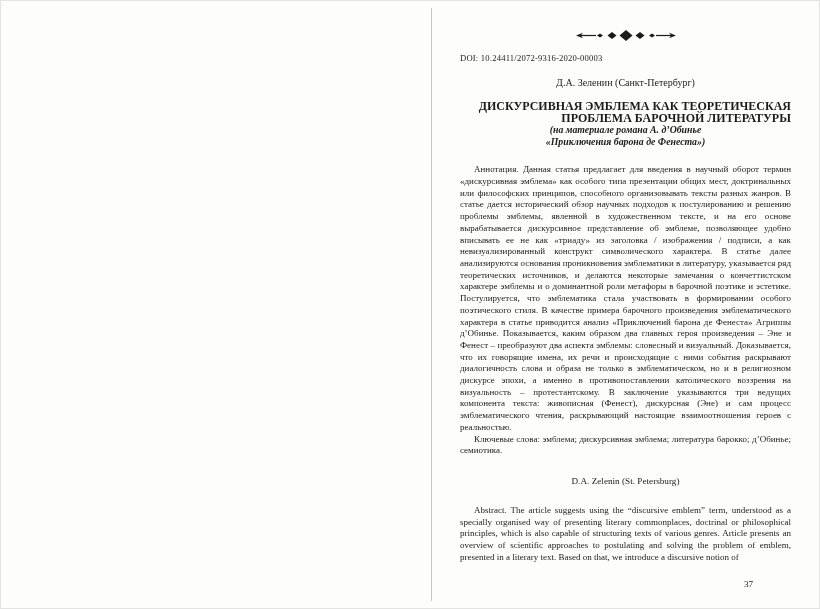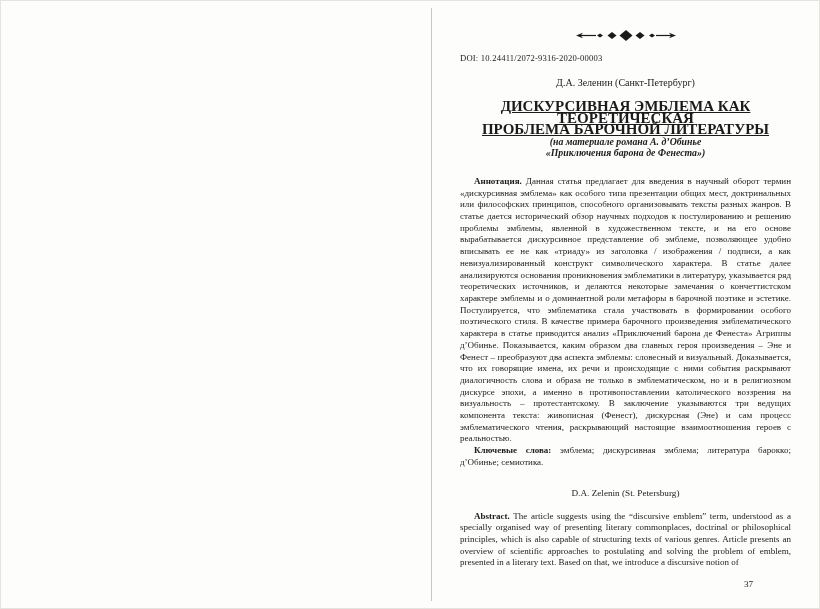--- a/index.html
+++ b/index.html
@@ -39,49 +39,48 @@
     letter-spacing: 0.2px;
     margin-bottom: 13px;
   }
   .author {
     text-align: center;
     font-size: 10px;
     line-height: 11px;
     margin-bottom: 13px;
   }
   .title-ru {
-    text-align: center;
+    text-align: right;
     font-weight: bold;
-    font-size: 15px;
+    font-size: 12px;
     line-height: 11.6px;
-    text-decoration: underline;
   }
   .subtitle-ru {
     text-align: center;
     font-weight: bold;
     font-style: italic;
     font-size: 9.8px;
     line-height: 11.6px;
     margin-bottom: 17px;
   }
   .tline { display: block; }
   .para {
     margin: 0;
     font-size: 9px;
     line-height: 11.7px;
     text-align: justify;
     text-indent: 14px;
   }
-  .para b { font-weight: bold; }
+  .para b { font-weight: normal; }
   .author-en {
     text-align: center;
     font-size: 9.2px;
     line-height: 11px;
     margin-top: 19px;
-    margin-bottom: 12px;
+    margin-bottom: 18px;
   }
   .title-en {
     text-align: center;
     font-weight: bold;
     font-size: 9.6px;
     line-height: 11.6px;
     margin-bottom: 17px;
   }
   .page-number {
     position: absolute;

